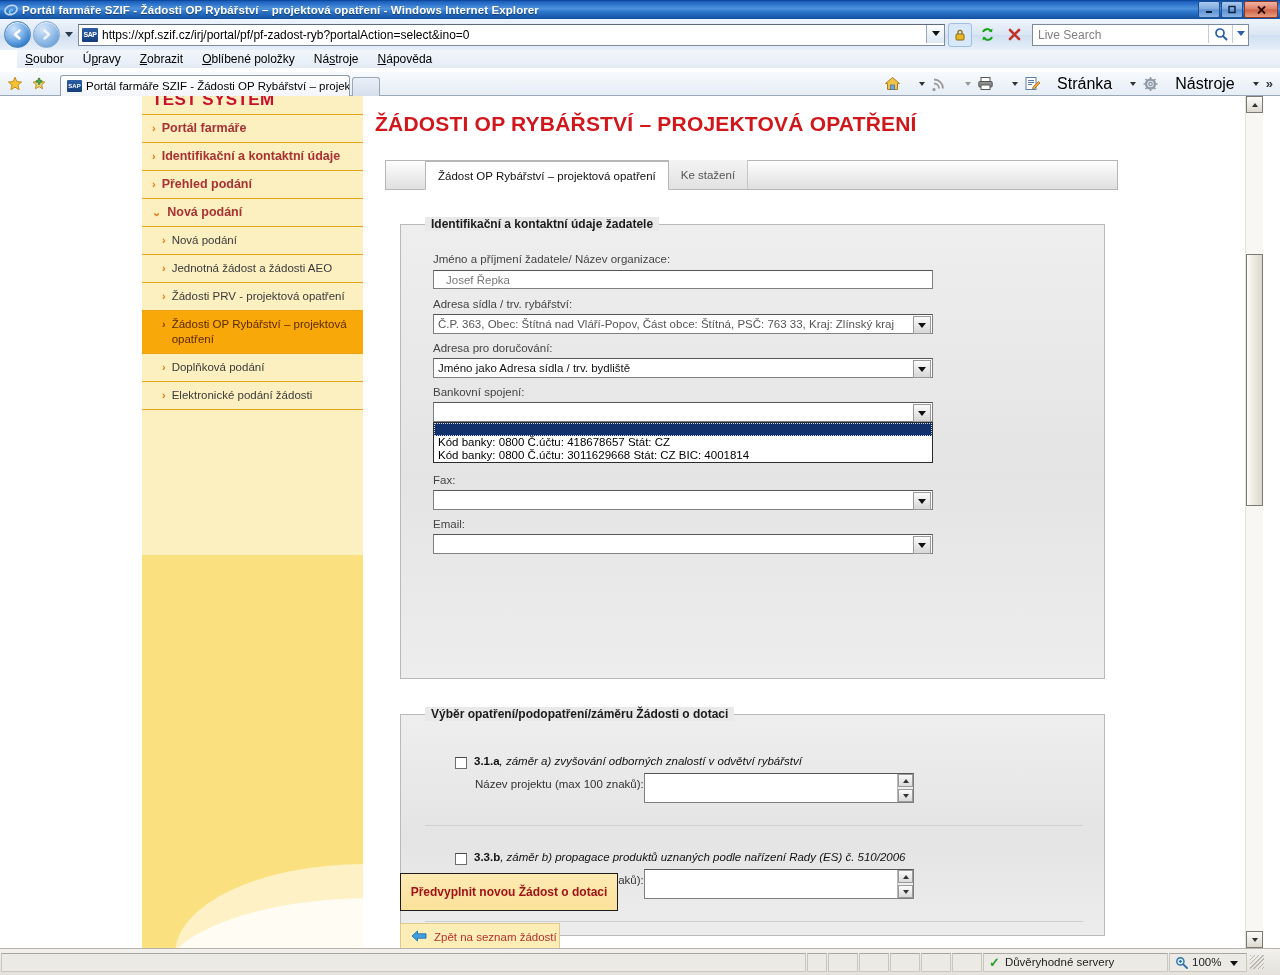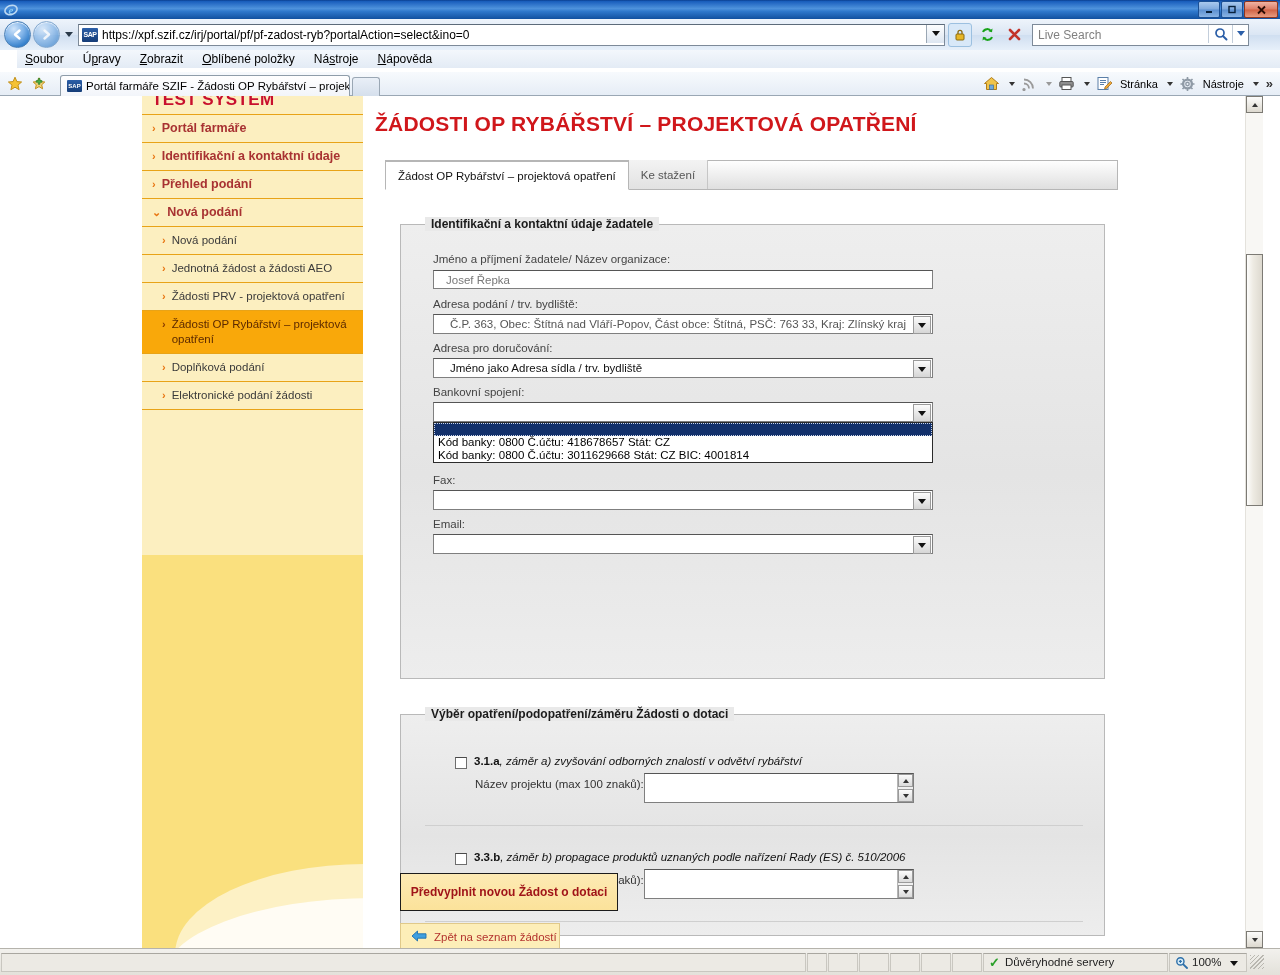--- a/index.html
+++ b/index.html
@@ -126,21 +126,21 @@
     width:15px;height:12px;margin-right:4px;border-radius:1px;flex:0 0 auto;
     background:linear-gradient(to bottom,#2c5fa8,#153d78);
     color:#fff;font-size:6px;font-weight:bold;display:flex;align-items:center;justify-content:center;
   }
   .newtab{
     width:26px;height:18px;margin-left:2px;
     background:linear-gradient(to bottom,#e9eff7,#d5dfec);
     border:1px solid #9aa7b4;border-bottom:none;border-radius:3px 3px 0 0;
   }
   .cmdbar{margin-left:auto;display:flex;align-items:center;padding-right:4px;gap:2px;}
-  .cmd{display:flex;align-items:center;font-size:11px;color:#000;padding:0 2px;gap:7px;}
+  .cmd{display:flex;align-items:center;font-size:16px;color:#000;padding:0 2px;gap:16px;}
   .cmd .dn{width:0;height:0;border-left:3.5px solid transparent;border-right:3.5px solid transparent;border-top:4px solid #333;margin-left:2px;}
   .chev{font-size:13px;color:#333;font-weight:bold;padding:0 3px;}
 
   
   .viewport{
     position:absolute;left:0;top:96px;width:1280px;height:852px;
     background:#fff;overflow:hidden;
   }
   .pagecanvas{position:absolute;left:0;top:0;width:1263px;height:836px;background:#fff;}
 
@@ -188,21 +188,21 @@
   .content{position:absolute;left:363px;top:0;width:900px;height:852px;background:#fff;}
   .pagetitle{
     position:absolute;left:12px;top:16px;
     color:#d0171b;font-size:21px;font-weight:bold;letter-spacing:.2px;
     font-family:"Liberation Sans",sans-serif;
   }
   .tabbar{
     position:absolute;left:22px;top:64px;width:733px;height:30px;
     background:linear-gradient(to bottom,#fefefe,#dfdfdf);
     border:1px solid #b6b6b6;box-sizing:border-box;
-    display:flex;align-items:flex-end;
+    display:flex;align-items:flex-end;padding-left:40px;
   }
   .ptab{
     height:29px;box-sizing:border-box;padding:0 12px;
     display:flex;align-items:center;font-size:11.5px;color:#333;white-space:nowrap;
   }
   .ptab.sel{
     background:#fff;border:1px solid #b6b6b6;border-bottom:1px solid #fff;
     margin-bottom:-1px;margin-left:-1px;color:#111;
   }
   .ptab.unsel{
@@ -225,21 +225,21 @@
 
   .flabel{position:absolute;font-size:11.5px;color:#444;white-space:nowrap;}
   .finput{
     position:absolute;box-sizing:border-box;height:19px;
     background:#fff;border:1px solid #7f7f7f;border-top-color:#555;
     font-size:11.5px;color:#777;display:flex;align-items:center;padding-left:12px;
   }
   .fselect{
     position:absolute;box-sizing:border-box;height:20px;
     background:#fff;border:1px solid #7f7f7f;border-top-color:#555;
-    font-size:11.5px;color:#555;display:flex;align-items:center;padding-left:16px;
+    font-size:11.5px;color:#555;display:flex;align-items:center;padding-left:4px;
   }
   .fselect.enabledv{color:#111;}
   .fselect .btn{
     position:absolute;right:1px;top:1px;width:16px;height:16px;
     background:linear-gradient(to bottom,#fbfbfb,#d6d6d6);
     border:1px solid #9a9a9a;
     display:flex;align-items:center;justify-content:center;
   }
   .caretdn{width:0;height:0;border-left:4px solid transparent;border-right:4px solid transparent;border-top:5px solid #111;}
 
@@ -335,20 +335,21 @@
 
 <div class="app">
 
   <div class="titlebar">
     <span class="ie-logo">
       <svg width="14" height="14" viewBox="0 0 14 14">
         <ellipse cx="7" cy="7" rx="6.2" ry="4.4" fill="none" stroke="#bcd8f2" stroke-width="1.6" transform="rotate(-20 7 7)"></ellipse>
         <text x="7" y="11" font-size="11" font-family="Liberation Serif, serif" font-style="italic" font-weight="bold" fill="#8fd0f7" text-anchor="middle">e</text>
       </svg>
     </span>
+    <span class="title-text">Portál farmáře SZIF - Žádosti OP Rybářství – projektová opatření - Windows Internet Explorer</span>
     <div class="winbtns">
       <div class="winbtn">
         <svg width="10" height="9" viewBox="0 0 10 9">
             <rect x="2" y="6" width="6" height="2" fill="#09223c"></rect>
           </svg>
       </div>
       <div class="winbtn">
         <svg width="10" height="9" viewBox="0 0 10 9">
             <rect x="2" y="1.5" width="6" height="6" fill="none" stroke="#09223c" stroke-width="1.4"></rect>
           </svg>
@@ -550,21 +551,21 @@
           <div class="ptab sel">Žádost OP Rybářství – projektová opatření</div>
           <div class="ptab unsel">Ke stažení</div>
         </div>
 
         <div class="panel p1">
           <div class="legend">Identifikační a kontaktní údaje žadatele</div>
 
           <div class="flabel" style="left:32px;top:28px;text-align:center;">Jméno a příjmení žadatele/ Název organizace:</div>
           <div class="finput" style="left:32px;top:45px;width:500px;">Josef Řepka</div>
 
-          <div class="flabel" style="left:32px;top:73px;">Adresa podání / trv. bydliště:</div>
+          <div class="flabel" style="left:32px;top:73px;">Adresa sídla / trv. rybářství:</div>
           <div class="fselect" style="left:32px;top:89px;width:500px;">
             <span>Č.P. 363, Obec: Štítná nad Vláří-Popov, Část obce: Štítná, PSČ: 763 33, Kraj: Zlínský kraj</span>
             <span class="btn">
                 <span class="caretdn"></span>
               </span>
           </div>
 
           <div class="flabel" style="left:32px;top:117px;">Adresa pro doručování:</div>
           <div class="fselect enabledv" style="left:32px;top:133px;width:500px;">
             <span>Jméno jako Adresa sídla / trv. bydliště</span>

